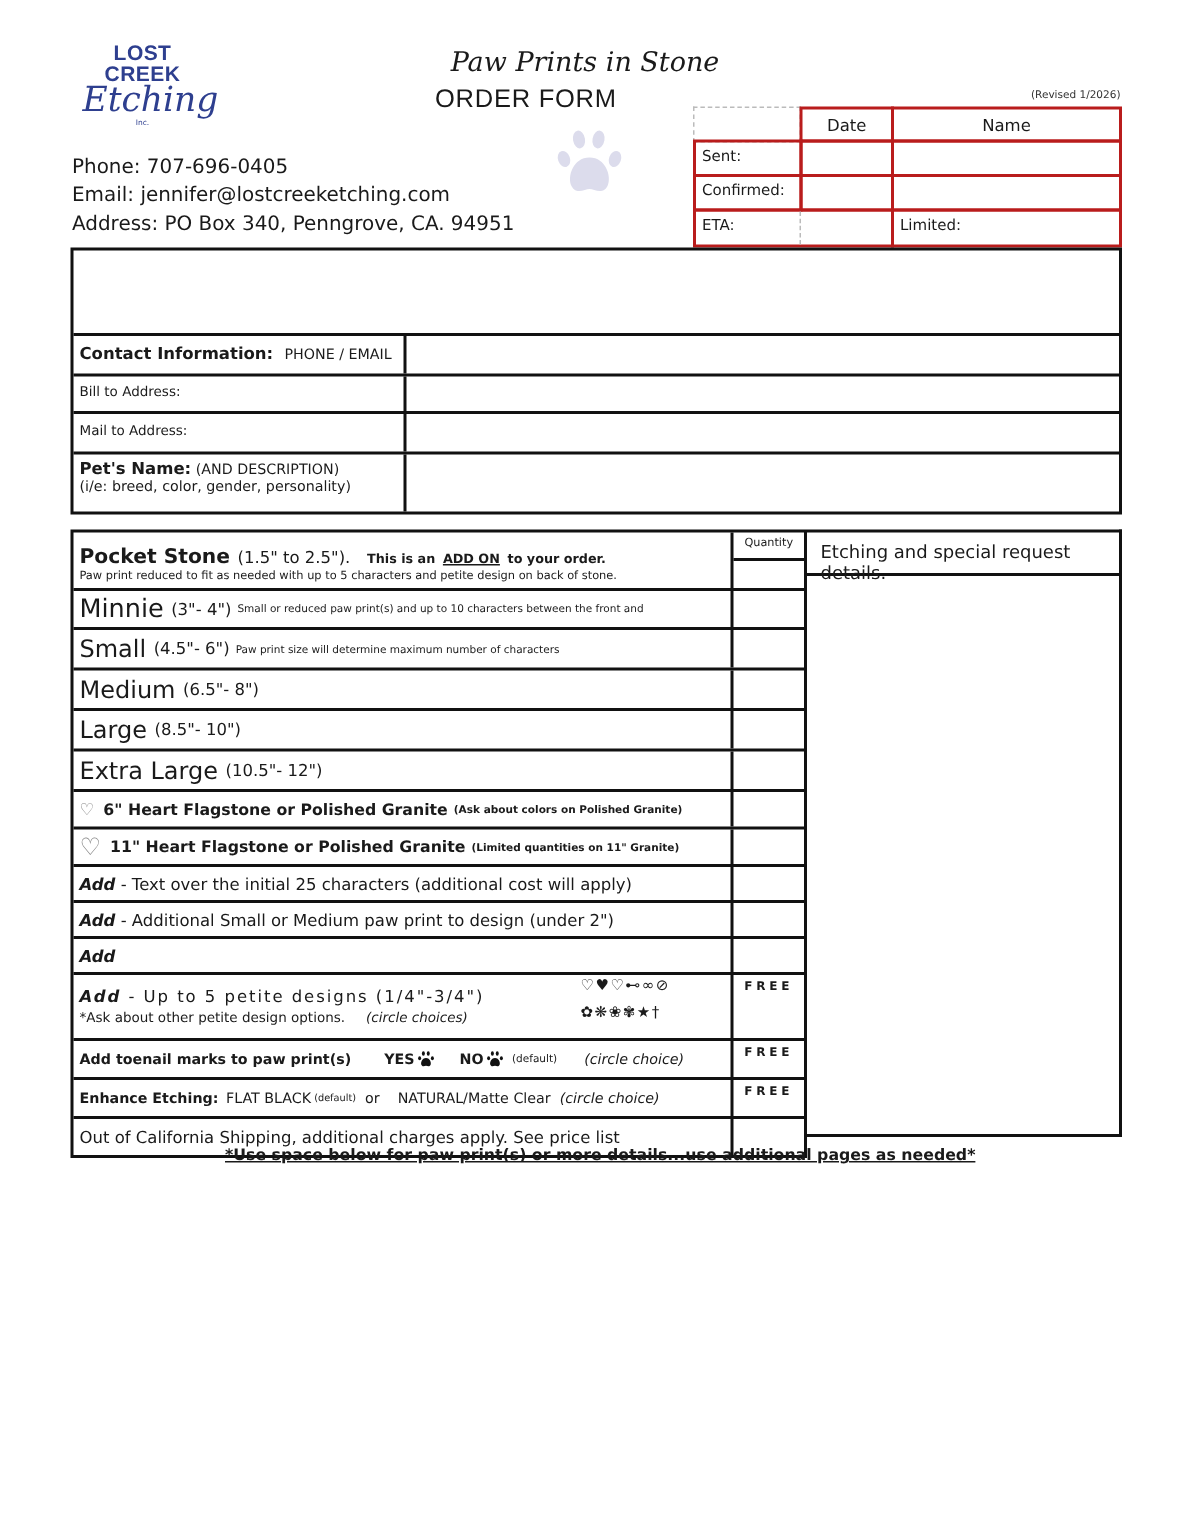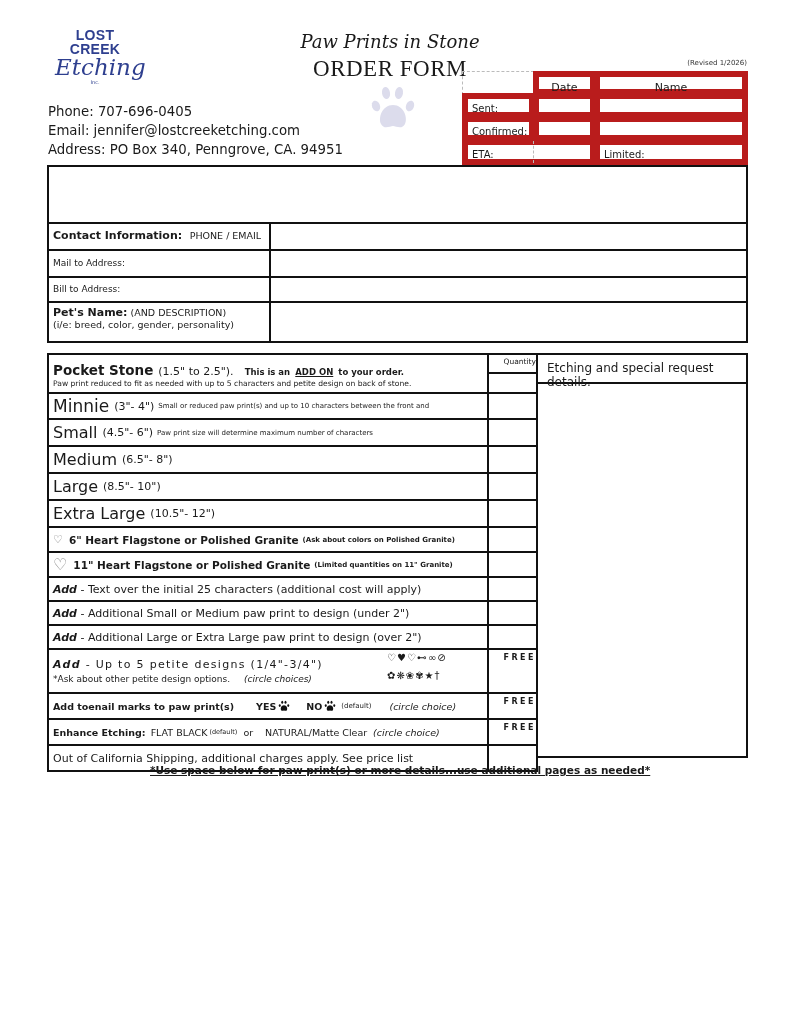--- a/index.html
+++ b/index.html
@@ -4,45 +4,45 @@
 <style>
   html, body { margin: 0; padding: 0; background: #ffffff; }
   body { width: 791px; height: 1024px; position: relative; overflow: hidden;
          font-family: "DejaVu Sans", sans-serif; color: #1a1a1a; }
   .abs { position: absolute; }
   .logo { left: 55px; top: 28px; width: 80px; height: 72px; color: #2e3f8f; text-align: center; }
   .logo .l1 { font-family: "Liberation Sans", sans-serif; font-weight: bold; font-size: 14px; line-height: 14px; letter-spacing: 0.3px; }
   .logo .l3 { font-family: "DejaVu Serif", serif; font-style: italic; font-size: 23px; line-height: 24px; margin-top: -1px; }
   .logo .l4 { font-size: 5px; line-height: 6px; }
   .title { left: 290px; top: 31px; width: 200px; text-align: center; font-family: "DejaVu Serif", serif; font-style: italic; font-size: 18px; }
-  .subtitle { left: 290px; top: 56px; width: 200px; text-align: center; font-family: Liberation Serif, serif; font-size: 23px; letter-spacing: 0.5px; }
+  .subtitle { left: 290px; top: 56px; width: 200px; text-align: left; font-family: Liberation Sans, sans-serif; font-size: 17px; letter-spacing: 0.5px; }
   .revised { right: 44px; top: 59px; font-size: 7px; color: #333; }
   .contact { left: 48px; font-family: "DejaVu Sans", sans-serif; font-size: 13.3px; white-space: nowrap; }
   .paw-wm { left: 370px; top: 84px; width: 46px; height: 48px; }
 
   
   .status { left: 462px; top: 71px; width: 286px; height: 94px; }
-  .status .cell { position: absolute; border: 6px solid #b91c1c; box-sizing: border-box; font-size: 10px; padding: 4px 4px; }
+  .status .cell { position: absolute; border: 2px solid #b91c1c; box-sizing: border-box; font-size: 10px; padding: 4px 4px; }
   .dashed { border: 1px dashed #bbb !important; }
 
   
   .ct { left: 47px; top: 165px; width: 701px; border: 2px solid #111; box-sizing: border-box; }
   .ct-row { display: flex; border-bottom: 2px solid #111; box-sizing: border-box; }
   .ct-row:last-child { border-bottom: none; }
   .ct-label { width: 222px; border-right: 2px solid #111; padding: 3px 4px; box-sizing: border-box; font-size: 11px; }
   .ct-input { flex: 1; }
   .b { font-weight: bold; }
   .small { font-size: 8px; }
 
   
   .ot { left: 47px; top: 353px; width: 491px; border: 2px solid #111; box-sizing: border-box; }
   .ot-row { display: flex; border-bottom: 2px solid #111; position: relative; }
   .ot-row:last-child { border-bottom: none; }
   .ot-item { width: 440px; padding: 1px 4px; box-sizing: border-box; border-right: 2px solid #111; display: flex; align-items: center; white-space: nowrap; overflow: hidden; }
-  .ot-qty { flex: 1; font-size: 8px; text-align: right; letter-spacing: 2.5px; font-weight: bold; padding-top: 3px; box-sizing: border-box; border-radius: 18px; }
+  .ot-qty { flex: 1; font-size: 8px; text-align: center; letter-spacing: 2.5px; font-weight: bold; padding-top: 3px; box-sizing: border-box; border-radius: 18px; }
   .big { font-size: 16px; }
   .paren { font-size: 11px; margin-left: 5px; }
   .tiny { font-size: 7px; margin-left: 4px; }
   .add { font-weight: bold; font-style: italic; }
   .ital { font-style: italic; }
   .det { left: 538px; top: 353px; width: 210px; height: 405px; border: 2px solid #111; border-left: none; box-sizing: border-box; }
   .det-h { height: 29px; border-bottom: 2px solid #111; font-size: 12px; padding: 6px 0 0 9px; box-sizing: border-box; }
   .note { left: 150px; top: 764px; font-size: 10.5px; font-weight: bold; text-decoration: underline; }
   .heart { display: inline-block; color: #888; margin-right: 6px; }
   .pawicon { display: inline-block; vertical-align: middle; }
@@ -94,26 +94,26 @@
 </div>
 
 <div class="abs ct">
   <div class="ct-row" style="height:57px;">
     <div class="ct-input"></div>
   </div>
   <div class="ct-row" style="height:27px;">
     <div class="ct-label" style="padding-top:5px;"><span class="b">Contact Information:</span> <span style="font-size:9.5px;margin-left:4px;">PHONE / EMAIL</span></div>
     <div class="ct-input"></div>
   </div>
+  <div class="ct-row" style="height:25px;">
+    <div class="ct-label" style="font-size:9px;padding-top:6px;">Bill to Address:</div>
+    <div class="ct-input"></div>
+  </div>
   <div class="ct-row" style="height:27px;">
     <div class="ct-label" style="font-size:9px;padding-top:7px;">Mail to Address:</div>
-    <div class="ct-input"></div>
-  </div>
-  <div class="ct-row" style="height:25px;">
-    <div class="ct-label" style="font-size:9px;padding-top:6px;">Bill to Address:</div>
     <div class="ct-input"></div>
   </div>
   <div class="ct-row" style="height:38px;">
     <div class="ct-label" style="font-size:9.5px;">
       <div><span class="b" style="font-size:11px;">Pet's Name:</span> <span>(AND DESCRIPTION)</span></div>
       <div>(i/e: breed, color, gender, personality)</div>
     </div>
     <div class="ct-input"></div>
   </div>
 </div>
@@ -187,21 +187,21 @@
   </div>
   <div class="ot-row" style="height:22px;">
     <div class="ot-item" style="font-size:11px;"><span class="add">Add</span>&nbsp;<span>- Text over the initial 25 characters (additional cost will apply)</span></div>
     <div class="ot-qty"></div>
   </div>
   <div class="ot-row" style="height:22px;">
     <div class="ot-item" style="font-size:11px;"><span class="add">Add</span>&nbsp;<span>- Additional Small or Medium paw print to design (under 2")</span></div>
     <div class="ot-qty"></div>
   </div>
   <div class="ot-row" style="height:22px;">
-    <div class="ot-item" style="font-size:11px;"><span class="add">Add</span>&nbsp;<span>- Additional Large or Extra Large paw print to design (over 2")</span></div>
+    <div class="ot-item" style="font-size:11px;"><span class="add">Add</span>&nbsp;</div>
     <div class="ot-qty"></div>
   </div>
   <div class="ot-row" style="height:42px;">
     <div class="ot-item" style="flex-direction:column;align-items:stretch;justify-content:center;position:relative;">
       <div style="font-size:11px;letter-spacing:1.3px;"><span class="add">Add</span>&nbsp;<span>- Up to 5 petite designs (1/4"-3/4")</span></div>
       <div style="font-size:9px;margin-top:3px;"><span>*Ask about other petite design options.</span><span class="ital" style="margin-left:14px;">(circle choices)</span></div>
       <div style="position:absolute;left:338px;top:2px;font-size:10px;letter-spacing:1px;">♡♥♡⊷∞⊘</div>
       <div style="position:absolute;left:338px;top:20px;font-size:10px;letter-spacing:1px;">✿❋❀✾★†</div>
     </div>
     <div class="ot-qty">FREE</div>

